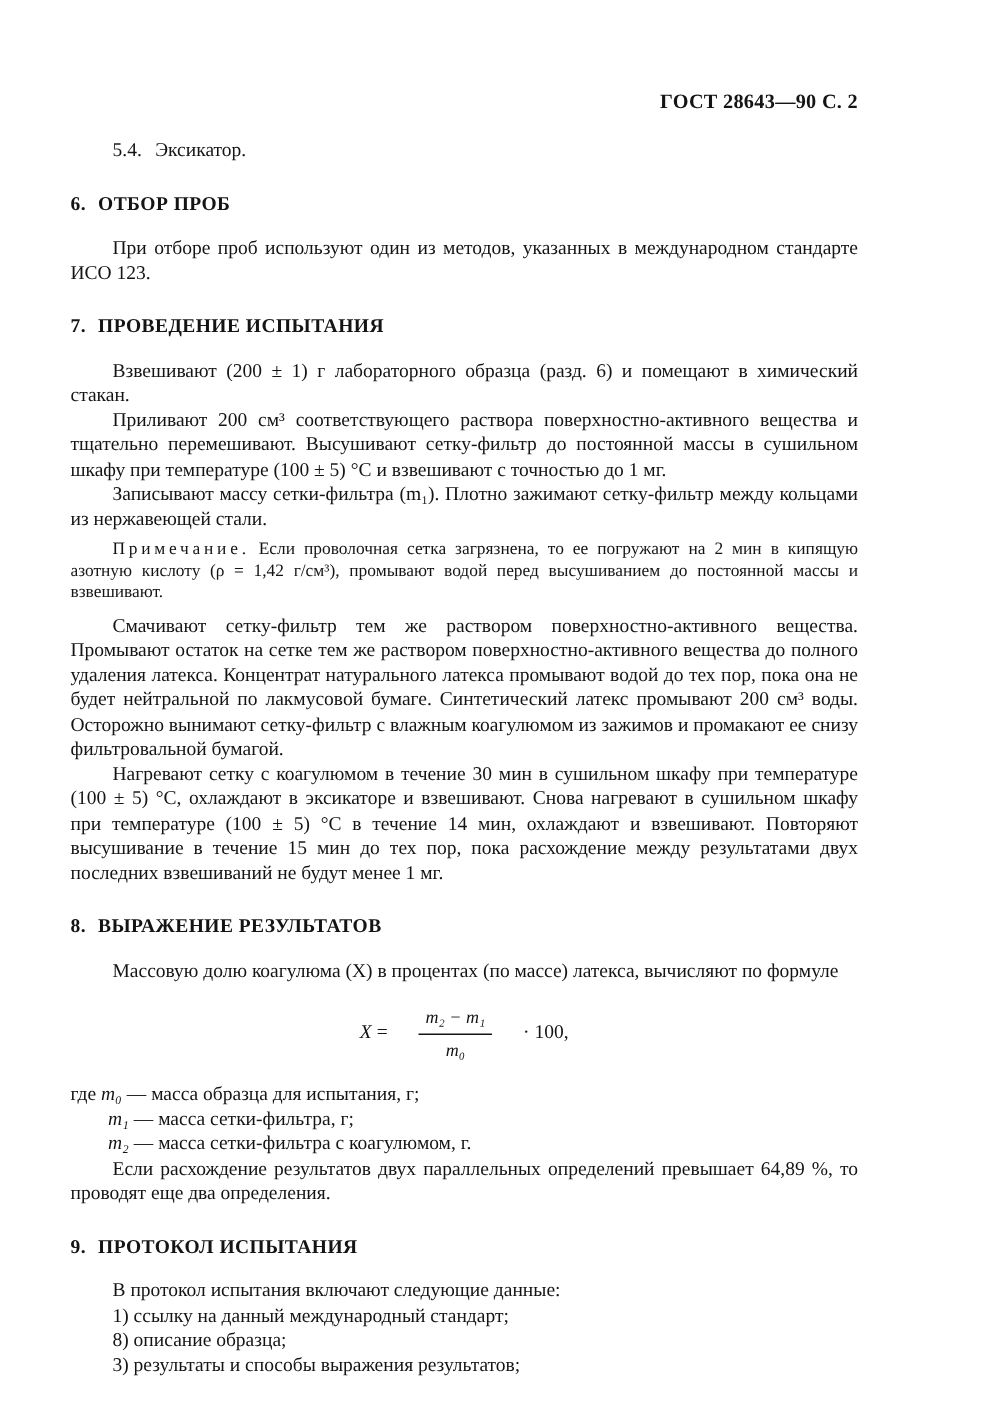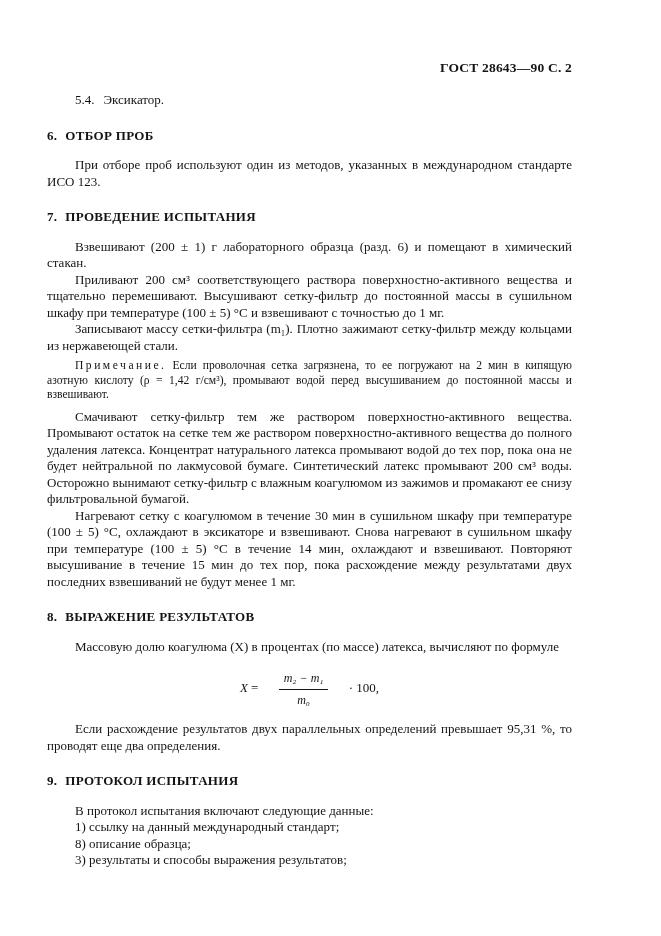--- a/index.html
+++ b/index.html
@@ -115,22 +115,33 @@
     <div class="formula-line">
       <span class="var">X</span>
       <span>=</span>
       <span class="frac">
         <span class="num var">m₂ − m₁</span>
         <span class="den var">m₀</span>
       </span>
       <span>· 100,</span>
     </div>
 
+    <div class="defs">
+      <div class="def-row">
+        <span class="prefix">где </span><span class="sym">m₀</span><span> — масса образца для испытания, г;</span>
+      </div>
+      <div class="def-row indented">
+        <span class="sym">m₁</span><span> — масса сетки-фильтра, г;</span>
+      </div>
+      <div class="def-row indented">
+        <span class="sym">m₂</span><span> — масса сетки-фильтра с коагулюмом, г.</span>
+      </div>
+    </div>
 
-    <p class="para">Если расхождение результатов двух параллельных определений превышает 95,31 %, то проводят еще два определения.</p>
+    <p class="para">Если расхождение результатов двух параллельных определений превышает 64,89 %, то проводят еще два определения.</p>
 
     <h2 class="sec-heading">
       <span class="num">9.</span><span>ПРОТОКОЛ ИСПЫТАНИЯ</span>
     </h2>
     <p class="para">В протокол испытания включают следующие данные:</p>
 
     <div class="list9">
       <div class="list-item">1) ссылку на данный международный стандарт;</div>
       <div class="list-item">8) описание образца;</div>
       <div class="list-item">3) результаты и способы выражения результатов;</div>

